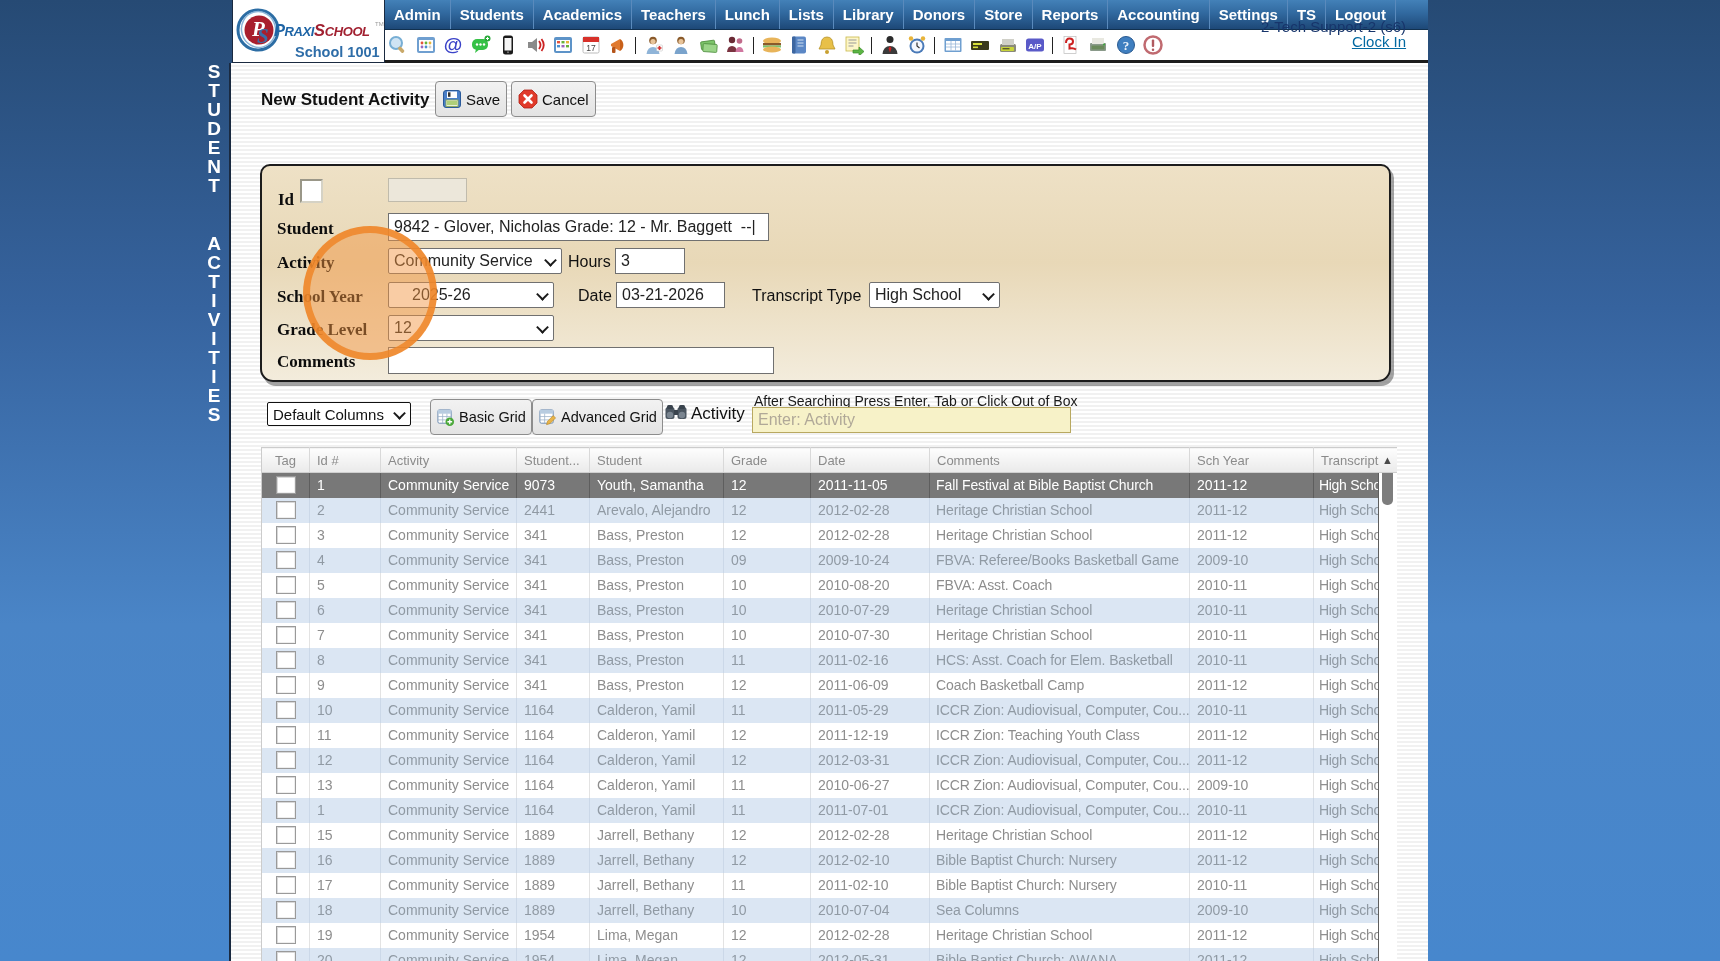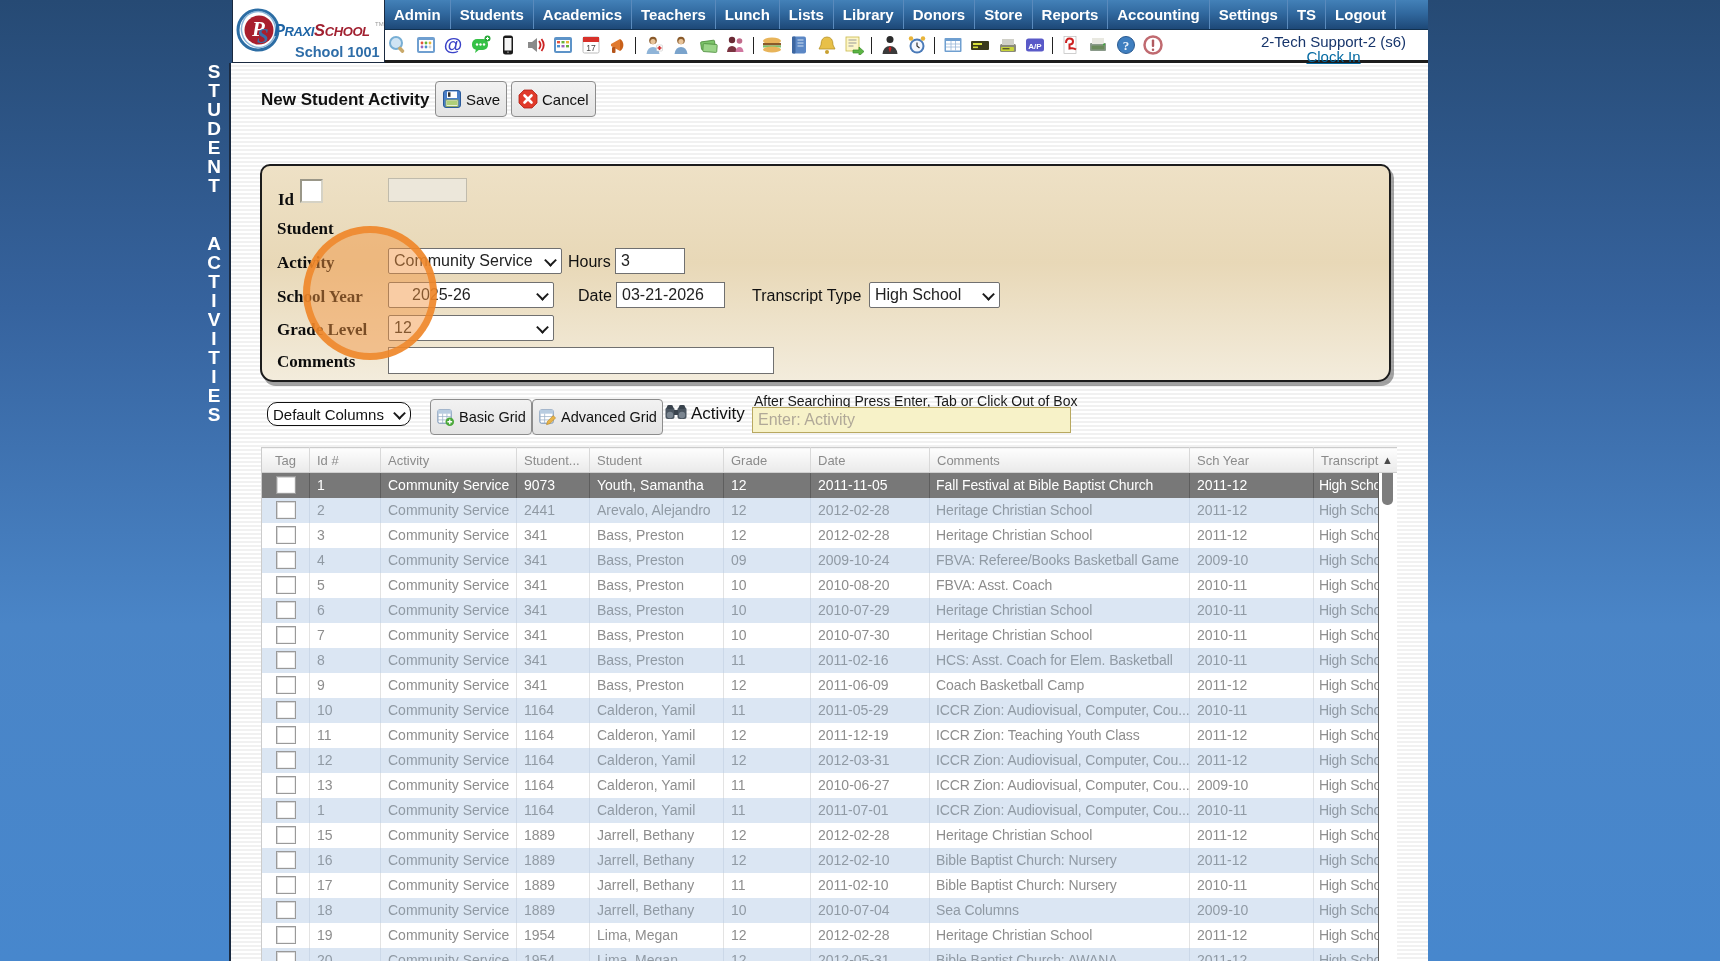--- a/index.html
+++ b/index.html
@@ -18,21 +18,21 @@
 #navbar { position:absolute; left:385px; top:0; width:1043px; height:30px;
   background:linear-gradient(to bottom,#4381b8 0%, #31699f 45%, #1d4877 100%);
   border-bottom:1px solid #12314f; display:flex; }
 .navitem { color:#fff; font-weight:bold; font-size:15px; line-height:29px;
   padding:0 9px; border-right:1px solid #5a8abc; white-space:nowrap; }
 #toolbar { position:absolute; left:385px; top:30px; width:1043px; height:33px;
   background:#fff; border-bottom:3px solid #1c1c1c; display:flex; align-items:center; }
 .tbicon { width:20px; height:20px; margin-left:7.5px; flex:0 0 auto; }
 .tbicon:first-child { margin-left:3px; }
 .tbsep { width:1px; height:17px; background:#222; margin-left:7px; flex:0 0 auto; }
-#techsupport { position:absolute; left:1261px; top:34px; text-align:center;
+#techsupport { position:absolute; left:1261px; top:19px; text-align:right;
   font-size:15px; color:#17356b; line-height:15px; z-index:5; }
 #techsupport a { color:#0369a1; text-decoration:underline; }
 
 #content { position:absolute; left:229px; top:63px; width:1199px; height:898px;
   background:repeating-linear-gradient(to bottom, #ffffff 0px, #ffffff 2px, #f1f1f1 2px, #f1f1f1 4px);
   border-left:2px solid #1a2a40; }
 h1.title { position:absolute; left:30px; top:27px; font-size:17px; color:#111; font-weight:bold; }
 .btn { position:absolute; height:36px; background:linear-gradient(#f2f2f2,#e3e3e3); border:1px solid #8d8d8d;
   border-radius:4px; font-size:15px; color:#111; display:flex; align-items:center; padding:0 6px; gap:4px; }
 .gbtn { font-size:14.5px !important; padding:12px 5px !important; }
@@ -299,37 +299,38 @@
     <svg width="20" height="20" viewBox="0 0 20 20">
         <path d="M6 1 h8 l5 5 v8 l-5 5 h-8 l-5 -5 v-8 z" fill="#e03a2a" stroke="#b02015" stroke-width="0.8"></path>
         <path d="M6.5 6.5 l7 7 M13.5 6.5 l-7 7" stroke="#fff" stroke-width="2.6" stroke-linecap="round"></path>
       </svg>
     Cancel</div>
   <div id="panel">
     <div class="flabel" style="left:16px; top:24px;">Id</div>
     <div style="position:absolute; left:38px; top:13px; width:23px; height:24px; background:#fff; border:2px solid; border-color:#9a9788 #d5d2c5 #d5d2c5 #9a9788;"></div>
     <div class="finput" style="left:126px; top:12px; width:79px; height:24px; background:#ece7da; border-color:#c0bbac;"></div>
     <div class="flabel" style="left:15px; top:53px;">Student</div>
+    <div class="finput" style="left:126px; top:47px; width:381px; height:28px;">9842 - Glover, Nicholas Grade: 12 - Mr. Baggett&nbsp; --|</div>
     <div class="flabel" style="left:15px; top:87px;">Activity</div>
     <div class="fselect" style="left:126px; top:82px; width:174px; height:26px;">Community Service<span class="chev"></span></div>
     <div class="slabel" style="left:306px; top:87px;">Hours</div>
     <div class="finput" style="left:353px; top:82px; width:70px; height:26px;">3</div>
     <div class="flabel" style="left:15px; top:121px;">School Year</div>
     <div class="fselect" style="left:126px; top:116px; width:166px; height:26px;padding-left:23px;">2025-26<span class="chev"></span></div>
     <div class="slabel" style="left:316px; top:121px;">Date</div>
     <div class="finput" style="left:354px; top:116px; width:109px; height:26px;">03-21-2026</div>
     <div class="slabel" style="left:490px; top:121px;">Transcript Type</div>
     <div class="fselect" style="left:607px; top:116px; width:131px; height:26px;">High School<span class="chev"></span></div>
     <div class="flabel" style="left:15px; top:154px;">Grade Level</div>
     <div class="fselect" style="left:126px; top:149px; width:166px; height:26px;">12<span class="chev"></span></div>
     <div class="flabel" style="left:15px; top:186px;">Comments</div>
     <div class="finput" style="left:126px; top:181px; width:386px; height:27px;"></div>
   </div>
   <div id="controls">
-    <div class="fselect" style="left:36px; top:339px; width:144px; height:24px; border-color:#111; color:#111; font-size:15px;border-radius:10px;">Default Columns<span class="chev"></span></div>
+    <div class="fselect" style="left:36px; top:339px; width:144px; height:24px; border-color:#111; color:#111; font-size:15px;">Default Columns<span class="chev"></span></div>
     <div class="btn gbtn" style="left:199px; top:336px;">
       <svg width="19" height="19" viewBox="0 0 20 20">
           <rect x="2" y="2" width="14" height="14" rx="1.5" fill="#fff" stroke="#6a8ab0"></rect>
           <rect x="2" y="2" width="14" height="4" fill="#b8cce0"></rect>
           <path d="M2 9 h14 M2 12.5 h14 M7 6 v10 M11.5 6 v10" stroke="#9ab0c8" stroke-width="0.8"></path>
           <circle cx="14.5" cy="14.5" r="4.5" fill="#4aa83a"></circle>
           <path d="M14.5 12 v5 M12 14.5 h5" stroke="#fff" stroke-width="1.4"></path>
         </svg>
       Basic Grid</div>
     <div class="btn gbtn" style="left:301px; top:336px;">

